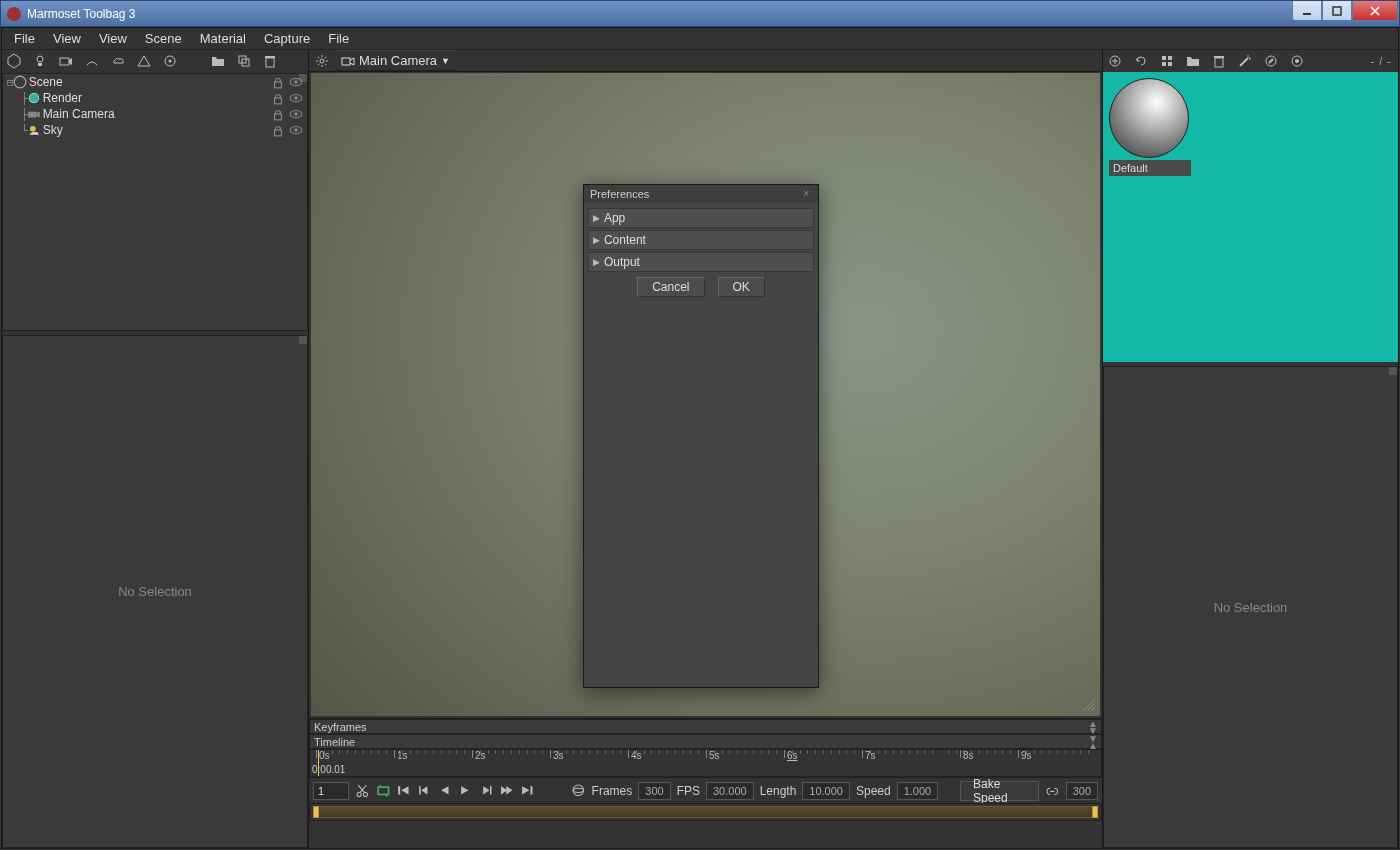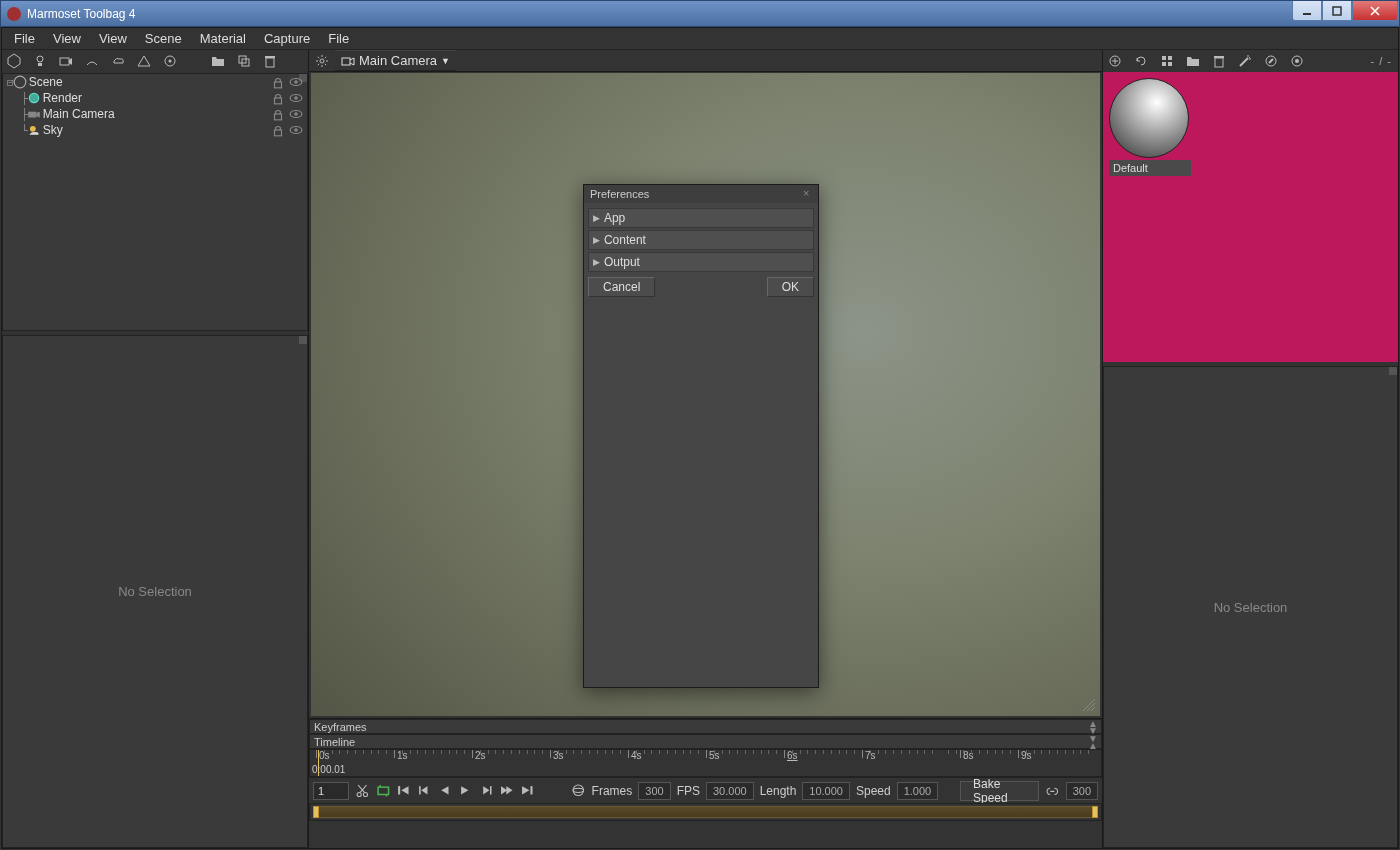--- a/index.html
+++ b/index.html
@@ -49,21 +49,21 @@
 .viewport-wrap { flex:1; position:relative; background:#333; padding:1px 2px 2px 2px; min-height:0;}
 .viewport { width:100%; height:100%; background:radial-gradient(ellipse 140% 140% at 70% 40%, #8c9488 0%, #7d836f 25%, #5f6250 55%, #3f3e35 85%, #2d2c26 100%); position:relative;}
 .vp-resize { position:absolute; right:4px; bottom:4px; width:14px; height:14px; color:#888; }
 .vp-resize svg { width:14px; height:14px;}
 
 
 .right-col { width:296px; background:#333; display:flex; flex-direction:column; border-left:1px solid #1a1a1a;}
 .right-toolbar { height:22px; display:flex; align-items:center; padding:0 4px; gap:10px; justify-content:flex-start;}
 .right-toolbar .tb-icon { width:16px; height:16px; color:#bbb; display:flex; align-items:center; justify-content:center;}
 .right-toolbar .rt-tail { margin-left:auto; color:#aaa; font-size:11px; letter-spacing:1px; padding-right:2px;}
-.mat-preview-area { height:290px; background:#be185d; padding:6px; }
+.mat-preview-area { height:290px; background:#14b8a6; padding:6px; }
 .mat-swatch { width:80px; height:80px; background:radial-gradient(circle at 60% 30%, #fff 0%, #d8d8d8 18%, #888 55%, #555 80%, #3a3a3a 100%); border-radius:50%; border:1px solid #222;}
 .mat-label { background:#4a4a4a; width:82px; height:16px; font-size:11px; color:#ddd; display:flex; align-items:center; padding-left:4px; margin-top:2px;}
 .right-lower { flex:1; background:#3a3a3a; border:1px solid #222; margin-top:4px; display:flex; align-items:center; justify-content:center; color:#888; font-size:13px; position:relative;}
 .right-lower .scroll-dummy { position:absolute; right:0; top:0; width:8px; height:8px; background:#555;}
 
 
 .timeline { height:130px; border-top:1px solid #1a1a1a; background:#333; display:flex; flex-direction:column;}
 .tl-section-header { height:15px; background:#3a3a3a; border:1px solid #222; display:flex; align-items:center; padding:0 4px; font-size:11px; color:#ccc; position:relative;}
 .tl-section-header .collapse-arrows { position:absolute; right:3px; color:#888; font-size:10px; line-height:7px;}
 .ruler { height:28px; background:#333; border:1px solid #222; position:relative; overflow:hidden;}
@@ -81,31 +81,31 @@
 .tl-track { height:18px; background:#333; border:1px solid #222; padding:2px 4px;}
 .tl-track-inner { height:12px; background:linear-gradient(#5a4a2a,#4a3a1f); border:1px solid #6a5a30; position:relative;}
 .tl-track-inner .marker { position:absolute; top:-1px; bottom:-1px; width:6px; background:#e6c25a; border:1px solid #b89030; left:-2px;}
 
 
 .prefs { position:absolute; left:583px; top:184px; width:236px; height:504px; background:#454545; border:1px solid #1a1a1a; box-shadow:0 4px 20px rgba(0,0,0,0.5); display:flex; flex-direction:column;}
 .prefs-title { height:18px; background:#3e3e3e; color:#ccc; font-size:11px; display:flex; align-items:center; padding:0 6px; position:relative;}
 .prefs-title .close-x { position:absolute; right:3px; top:2px; width:12px; height:12px; color:#888; font-size:11px;}
 .prefs-section { height:20px; background:#4f4f4f; border:1px solid #383838; margin:1px 4px; display:flex; align-items:center; padding:0 4px; color:#ddd; font-size:12px; gap:4px;}
 .prefs-section .tri { font-size:9px; color:#bbb;}
-.prefs-btn-row { display:flex; justify-content:space-between; gap:13px; padding:4px 4px;}
+.prefs-btn-row { display:flex; justify-content:center; gap:13px; padding:4px 4px;}
 .prefs-btn { height:20px; padding:0 14px; background:#4c4c4c; border:1px solid #333; border-top-color:#666; border-left-color:#666; color:#ddd; font-size:12px; display:flex; align-items:center;}
 
 svg { fill:currentColor; }
 </style>
 </head>
 <body>
 
 <div class="titlebar">
   <div class="app-icon"></div>
-  <span>Marmoset Toolbag 4</span>
+  <span>Marmoset Toolbag 3</span>
   <div class="win-controls">
     <div class="win-btn min">
         <svg viewBox="0 0 10 10">
           <rect x="1" y="7" width="8" height="2"></rect>
         </svg>
       </div>
     <div class="win-btn">
         <svg viewBox="0 0 10 10">
           <rect x="1" y="1" width="8" height="8" fill="none" stroke="currentColor" stroke-width="1.5"></rect>
         </svg>

